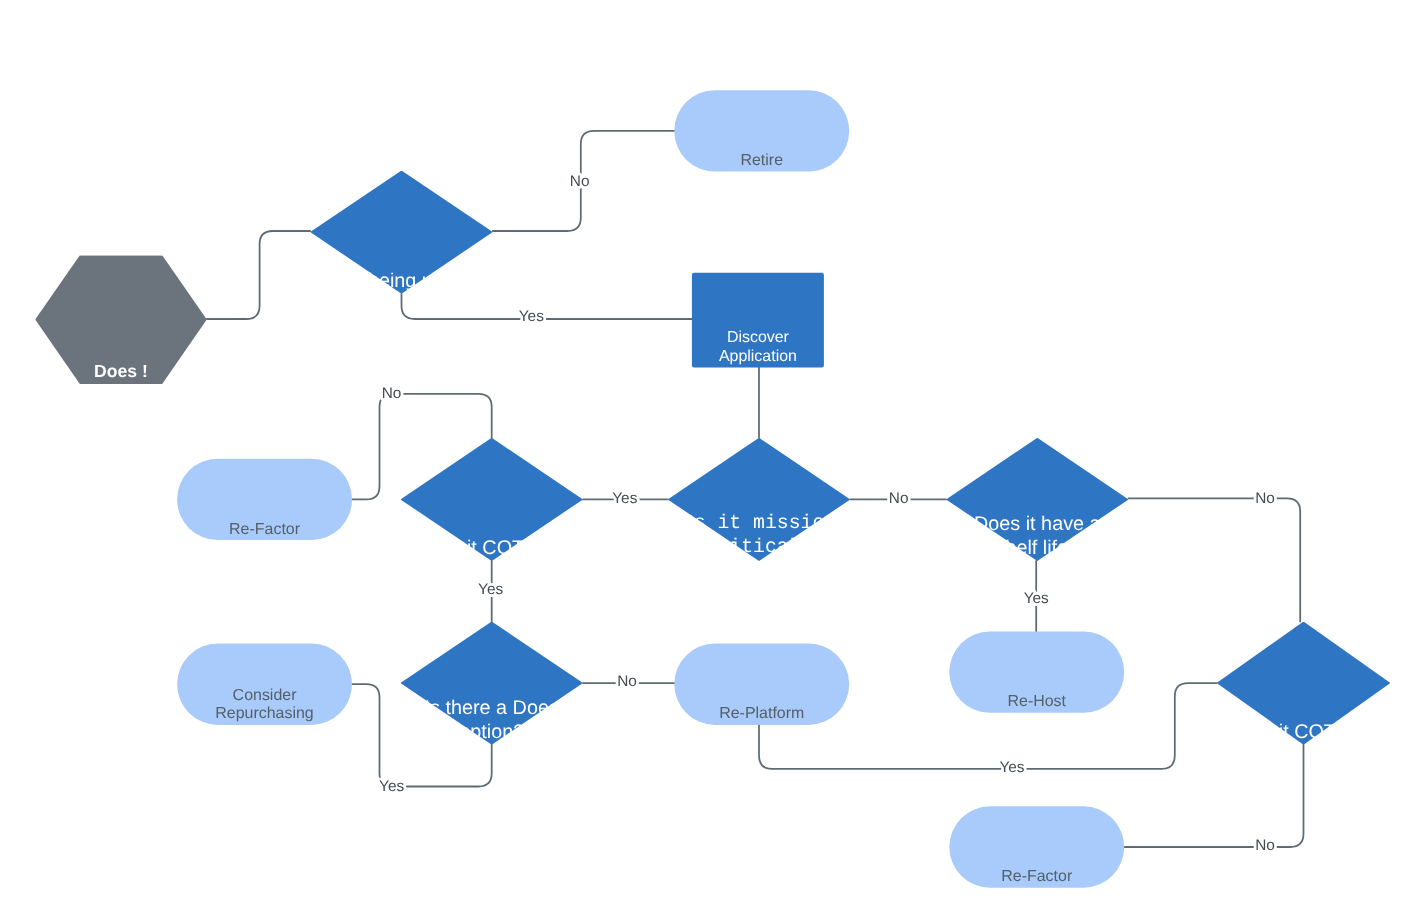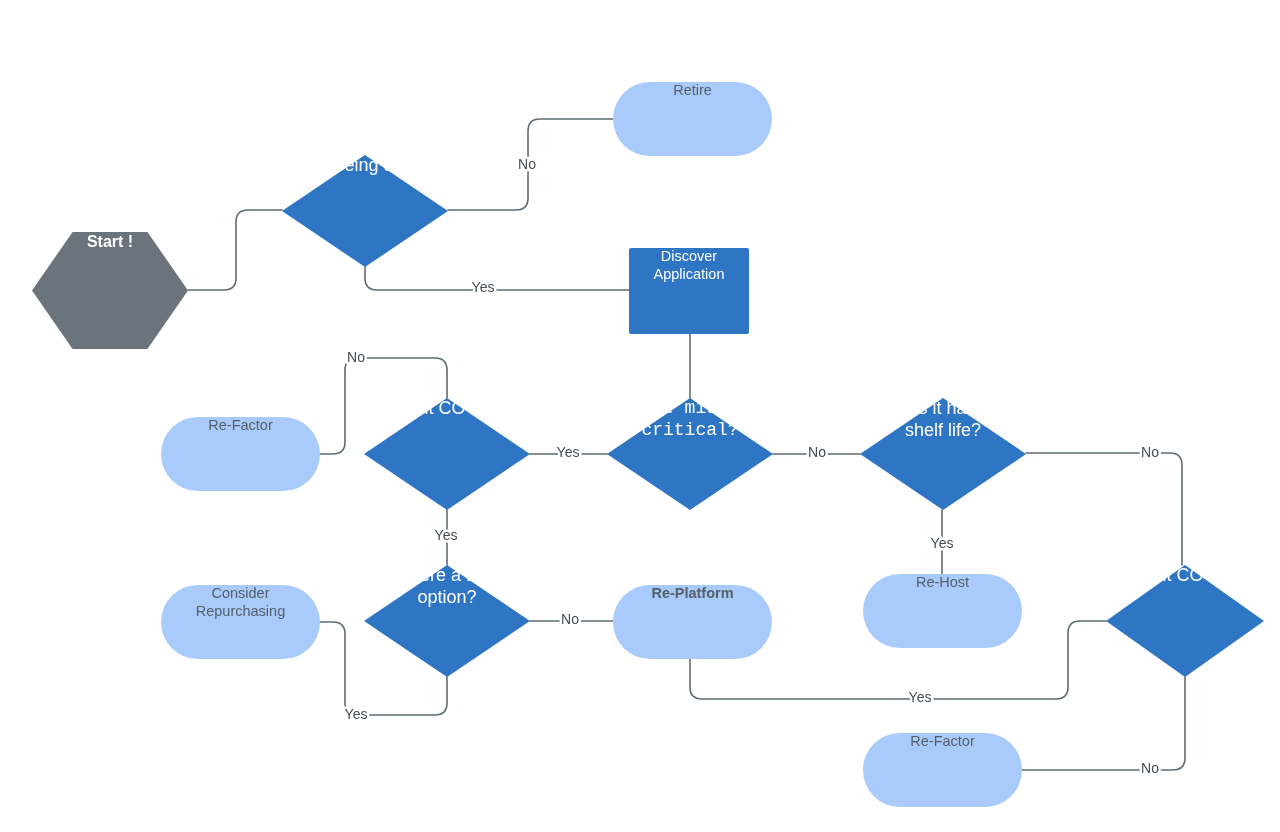--- a/index.html
+++ b/index.html
@@ -38,21 +38,21 @@
     fill: #444c52;
     paint-order: stroke;
     stroke: #ffffff;
     stroke-width: 5px;
     stroke-linejoin: round;
   }
   .node {
     position: absolute;
     box-sizing: border-box;
     display: flex;
-    align-items: flex-start;
+    align-items: flex-end;
     justify-content: center;
     text-align: center;
     line-height: 1.22;
   }
   .node-label {
     position: relative;
     z-index: 2;
     pointer-events: none;
     white-space: pre-line;
   }
@@ -154,21 +154,21 @@
         <text class="edge-label" x="920" y="702" text-anchor="middle" fill="#444c52">Yes</text>
       </g>
       <g>
         <path class="edge-path" d="M1185,677 L1185,758 Q1185,770 1173,770 L1022,770" stroke="#5f6b72"></path>
         <text class="edge-label" x="1150" y="773" text-anchor="middle" fill="#444c52">No</text>
       </g>
     </svg>
 
   <div id="nodes-layer">
       <div class="node shape-hexagon" style="left: 32px; top: 232px; width: 156px; height: 117px;">
-        <span class="node-label">Start !</span>
+        <span class="node-label">Does !</span>
       </div>
       <div class="node shape-diamond" style="left: 282px; top: 155px; width: 166px; height: 112px;">
         <div class="diamond-body" style="background: rgb(46, 117, 195);"></div>
         <span class="node-label">App being used?</span>
       </div>
       <div class="node shape-pill" style="left: 613px; top: 82px; width: 159px; height: 74px;">
         <span class="node-label">Retire</span>
       </div>
       <div class="node shape-process" style="left: 629px; top: 248px; width: 120px; height: 86px;">
         <span class="node-label">Discover
@@ -193,21 +193,21 @@
       </div>
       <div class="node shape-diamond" style="left: 364px; top: 565px; width: 166px; height: 112px;">
         <div class="diamond-body" style="background: rgb(46, 117, 195);"></div>
         <span class="node-label">Is there a Does
 option?</span>
       </div>
       <div class="node shape-pill" style="left: 161px; top: 585px; width: 159px; height: 74px;">
         <span class="node-label">Consider
 Repurchasing</span>
       </div>
-      <div class="node shape-pill" style="left: 613px; top: 585px; width: 159px; height: 74px; font-weight: bold;">
+      <div class="node shape-pill" style="left: 613px; top: 585px; width: 159px; height: 74px;">
         <span class="node-label">Re-Platform</span>
       </div>
       <div class="node shape-pill" style="left: 863px; top: 574px; width: 159px; height: 74px;">
         <span class="node-label">Re-Host</span>
       </div>
       <div class="node shape-diamond" style="left: 1106px; top: 565px; width: 158px; height: 112px;">
         <div class="diamond-body" style="background: rgb(46, 117, 195);"></div>
         <span class="node-label">Is it COTS</span>
       </div>
       <div class="node shape-pill" style="left: 863px; top: 733px; width: 159px; height: 74px;">

